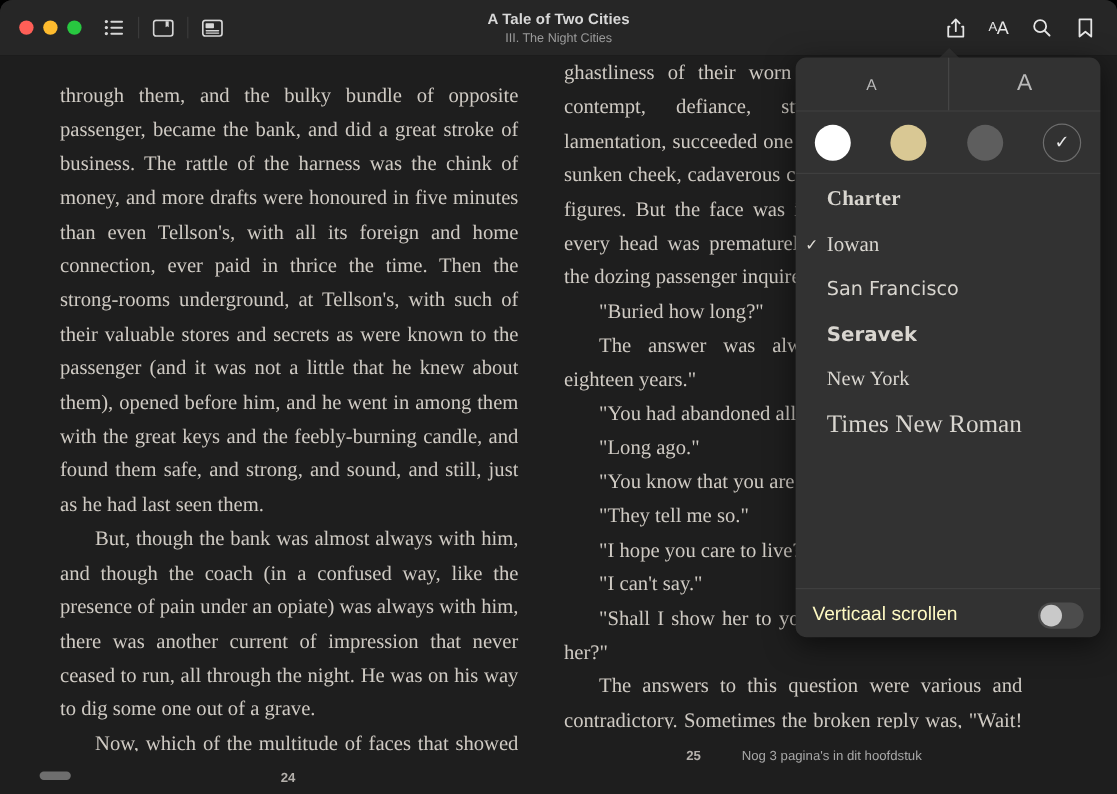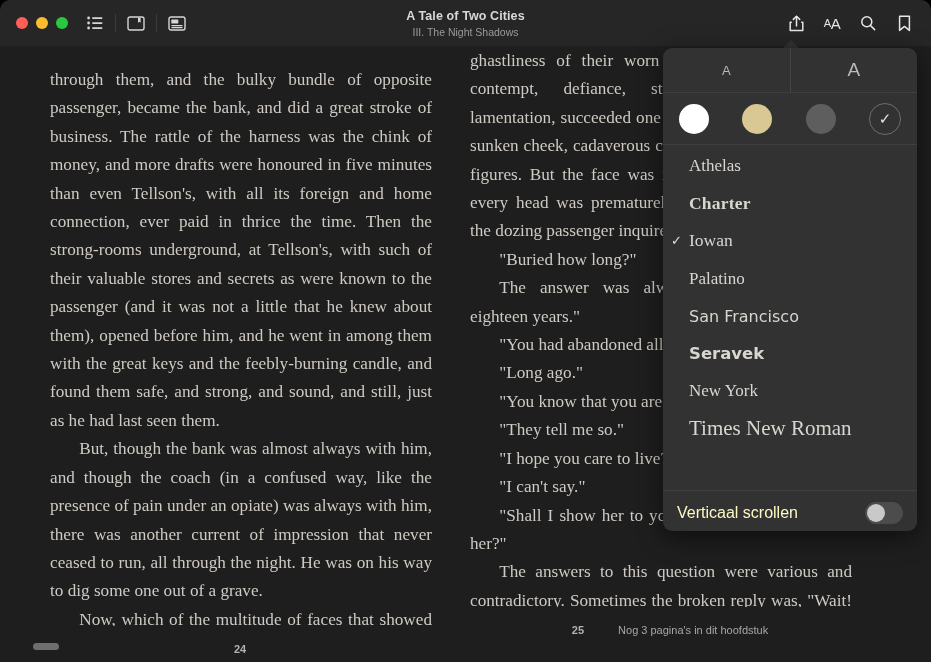--- a/index.html
+++ b/index.html
@@ -349,21 +349,21 @@
           <rect x="1" y="1" width="16" height="13" rx="2" fill="none" stroke="#d6d6d6" stroke-width="1.4"></rect>
           <rect x="3.3" y="3.4" width="7" height="4.2" rx=".6" fill="#d6d6d6"></rect>
           <rect x="3.3" y="9" width="11.4" height="1.2" rx=".6" fill="#d6d6d6"></rect>
           <rect x="3.3" y="11" width="11.4" height="1.2" rx=".6" fill="#d6d6d6"></rect>
         </svg>
       </div>
     </div>
 
     <div id="title-block">
       <div id="doc-title">A Tale of Two Cities</div>
-      <div id="doc-subtitle">III. The Night Shadows</div>
+      <div id="doc-subtitle">III. The Night Cities</div>
     </div>
 
     <div id="right-tools">
       <div class="rt-btn">
         <svg width="15" height="17" viewBox="0 0 15 17">
           <path d="M7.5 1.5v9.5" stroke="#e6e6e6" stroke-width="1.5" fill="none" stroke-linecap="round"></path>
           <path d="M4.3 4.4 7.5 1.2l3.2 3.2" stroke="#e6e6e6" stroke-width="1.5" fill="none" stroke-linecap="round" stroke-linejoin="round"></path>
           <path d="M2.3 7.2H1.2v8.3h12.6V7.2h-1.1" stroke="#e6e6e6" stroke-width="1.5" fill="none" stroke-linecap="round" stroke-linejoin="round"></path>
         </svg>
       </div>
@@ -438,33 +438,25 @@
         <div class="swatch" style="background: rgb(217, 200, 148);"></div>
         <div class="swatch" style="background: rgb(94, 94, 94);"></div>
         <div class="swatch selected">
           <span class="check">✓</span>
         </div>
       </div>
 
     <div id="font-list">
         <div class="font-item">
           <span class="font-check"></span>
-          <span class="font-label f-athelas">Athelas</span>
-        </div>
-        <div class="font-item">
-          <span class="font-check"></span>
           <span class="font-label f-charter">Charter</span>
         </div>
         <div class="font-item">
           <span class="font-check">✓</span>
           <span class="font-label f-iowan">Iowan</span>
-        </div>
-        <div class="font-item">
-          <span class="font-check"></span>
-          <span class="font-label f-palatino">Palatino</span>
         </div>
         <div class="font-item">
           <span class="font-check"></span>
           <span class="font-label f-sanfran">San Francisco</span>
         </div>
         <div class="font-item">
           <span class="font-check"></span>
           <span class="font-label f-seravek">Seravek</span>
         </div>
         <div class="font-item">

